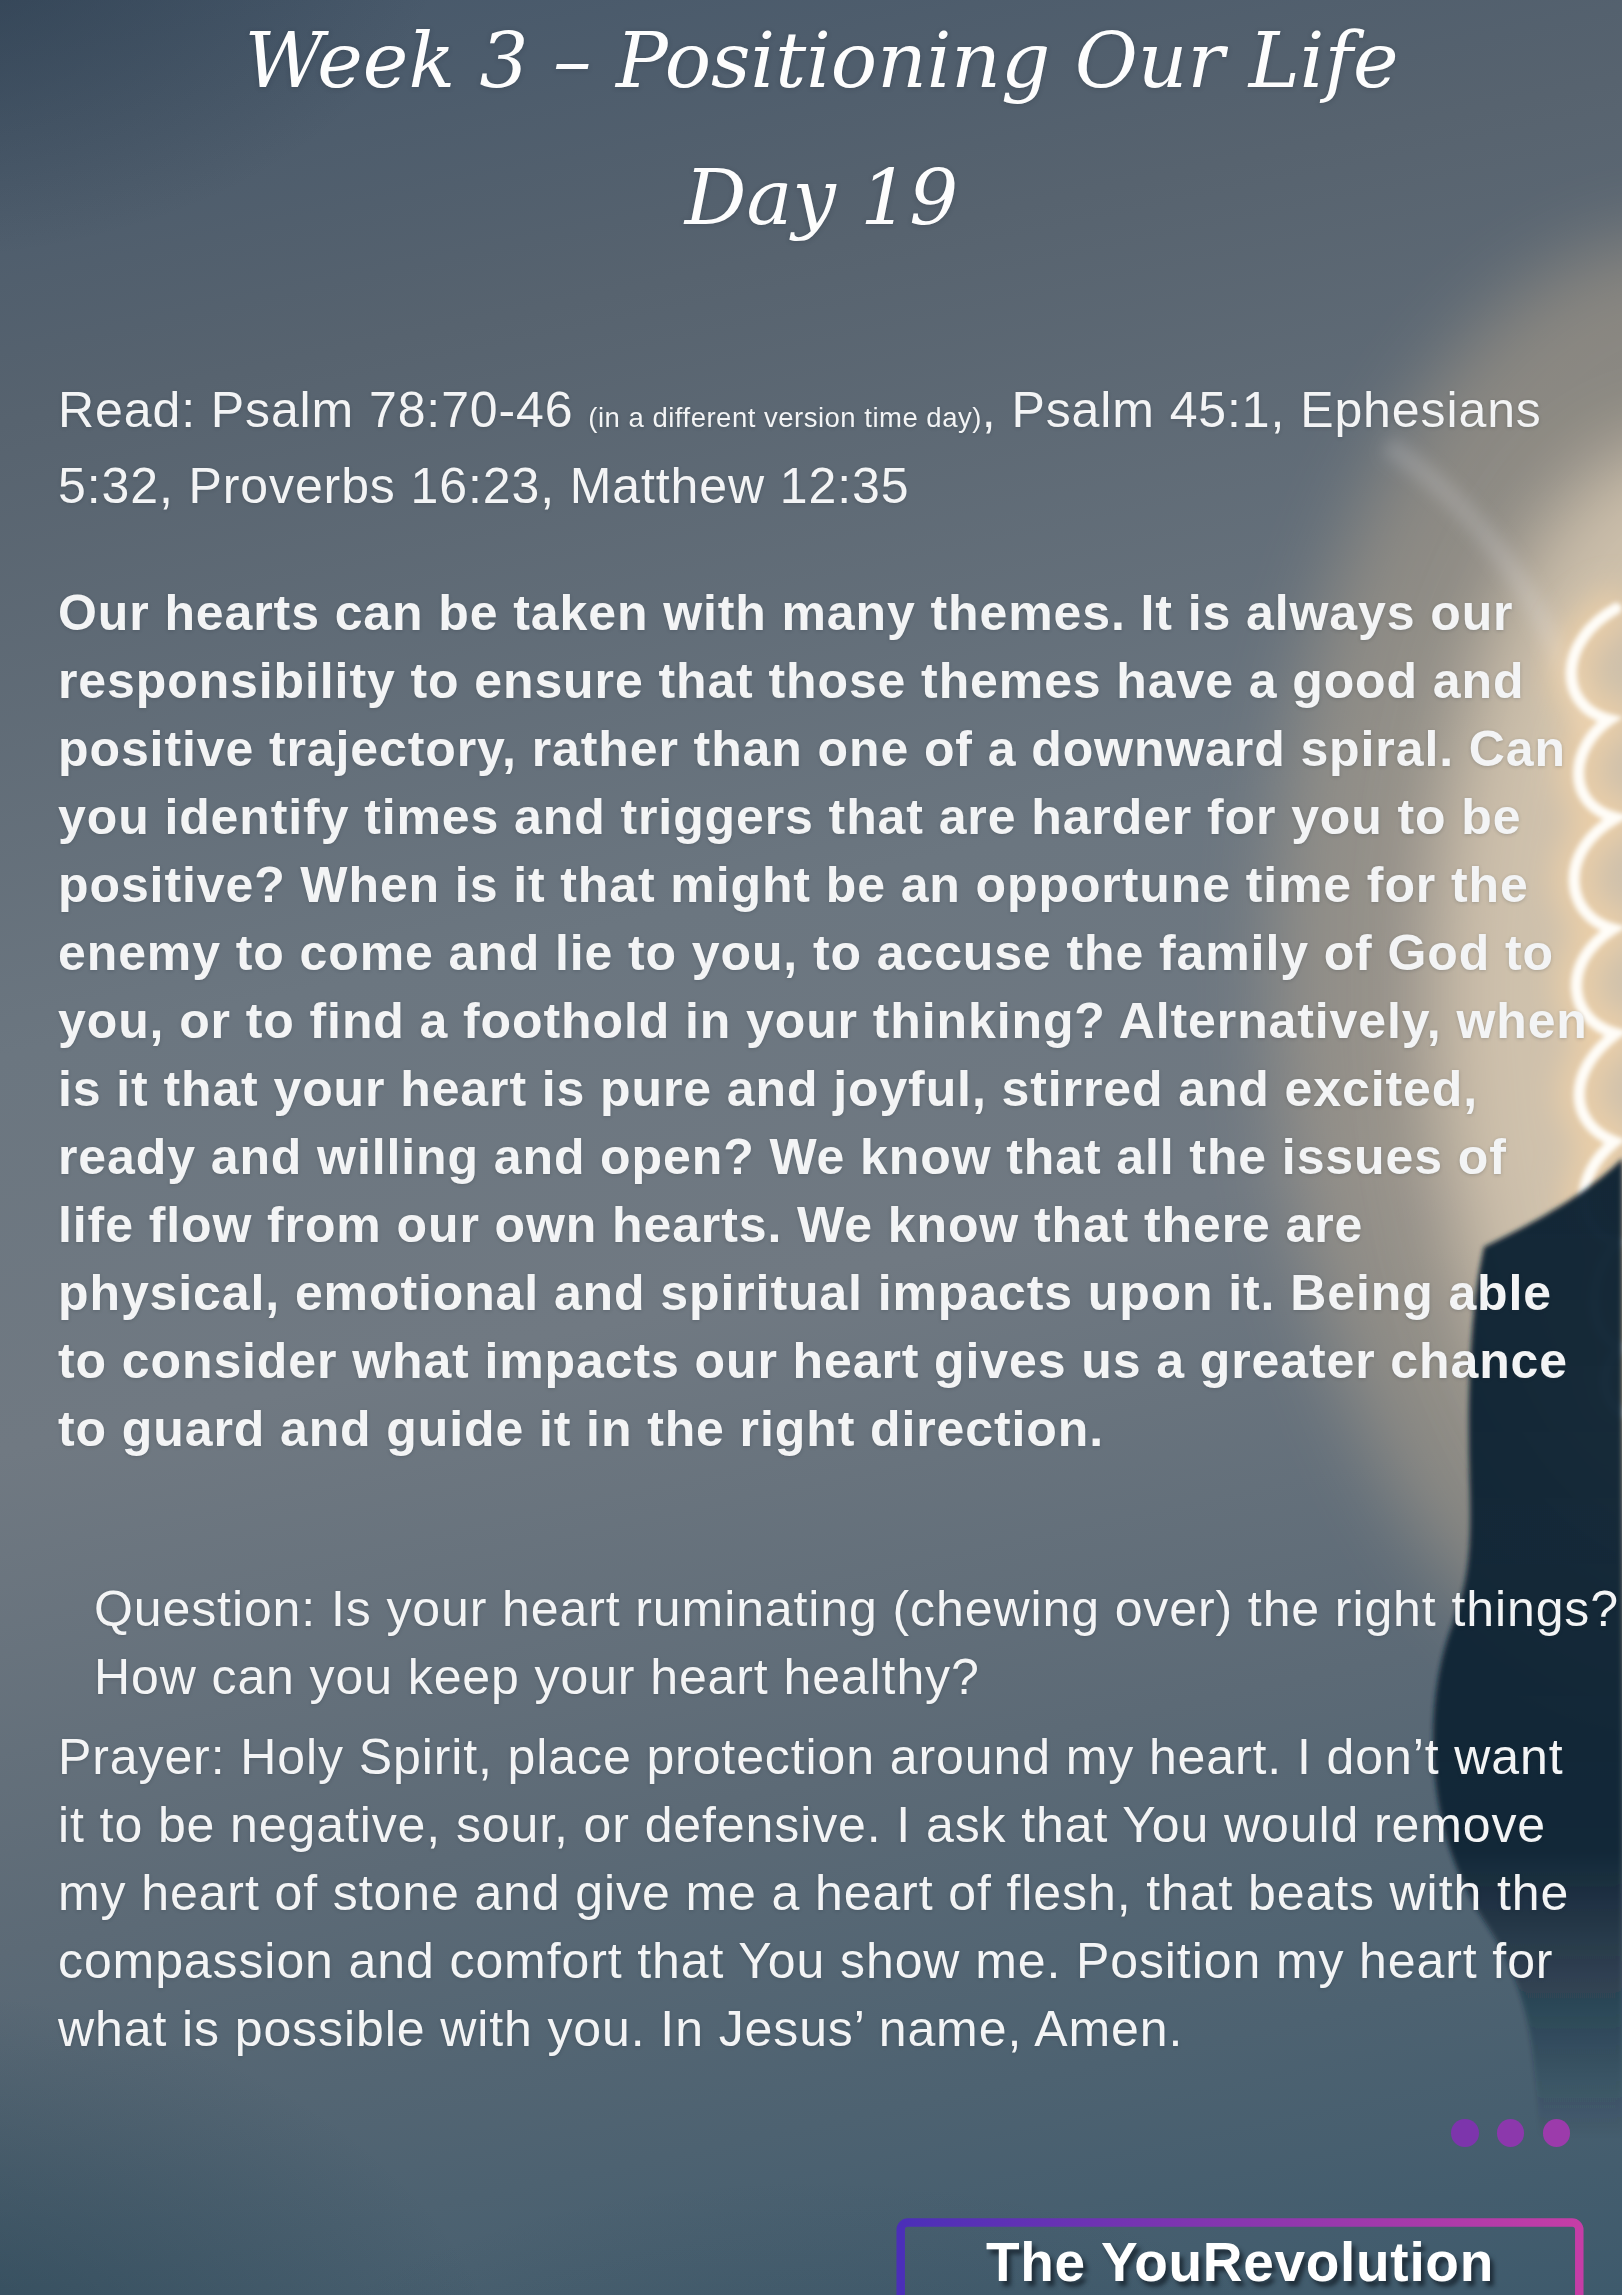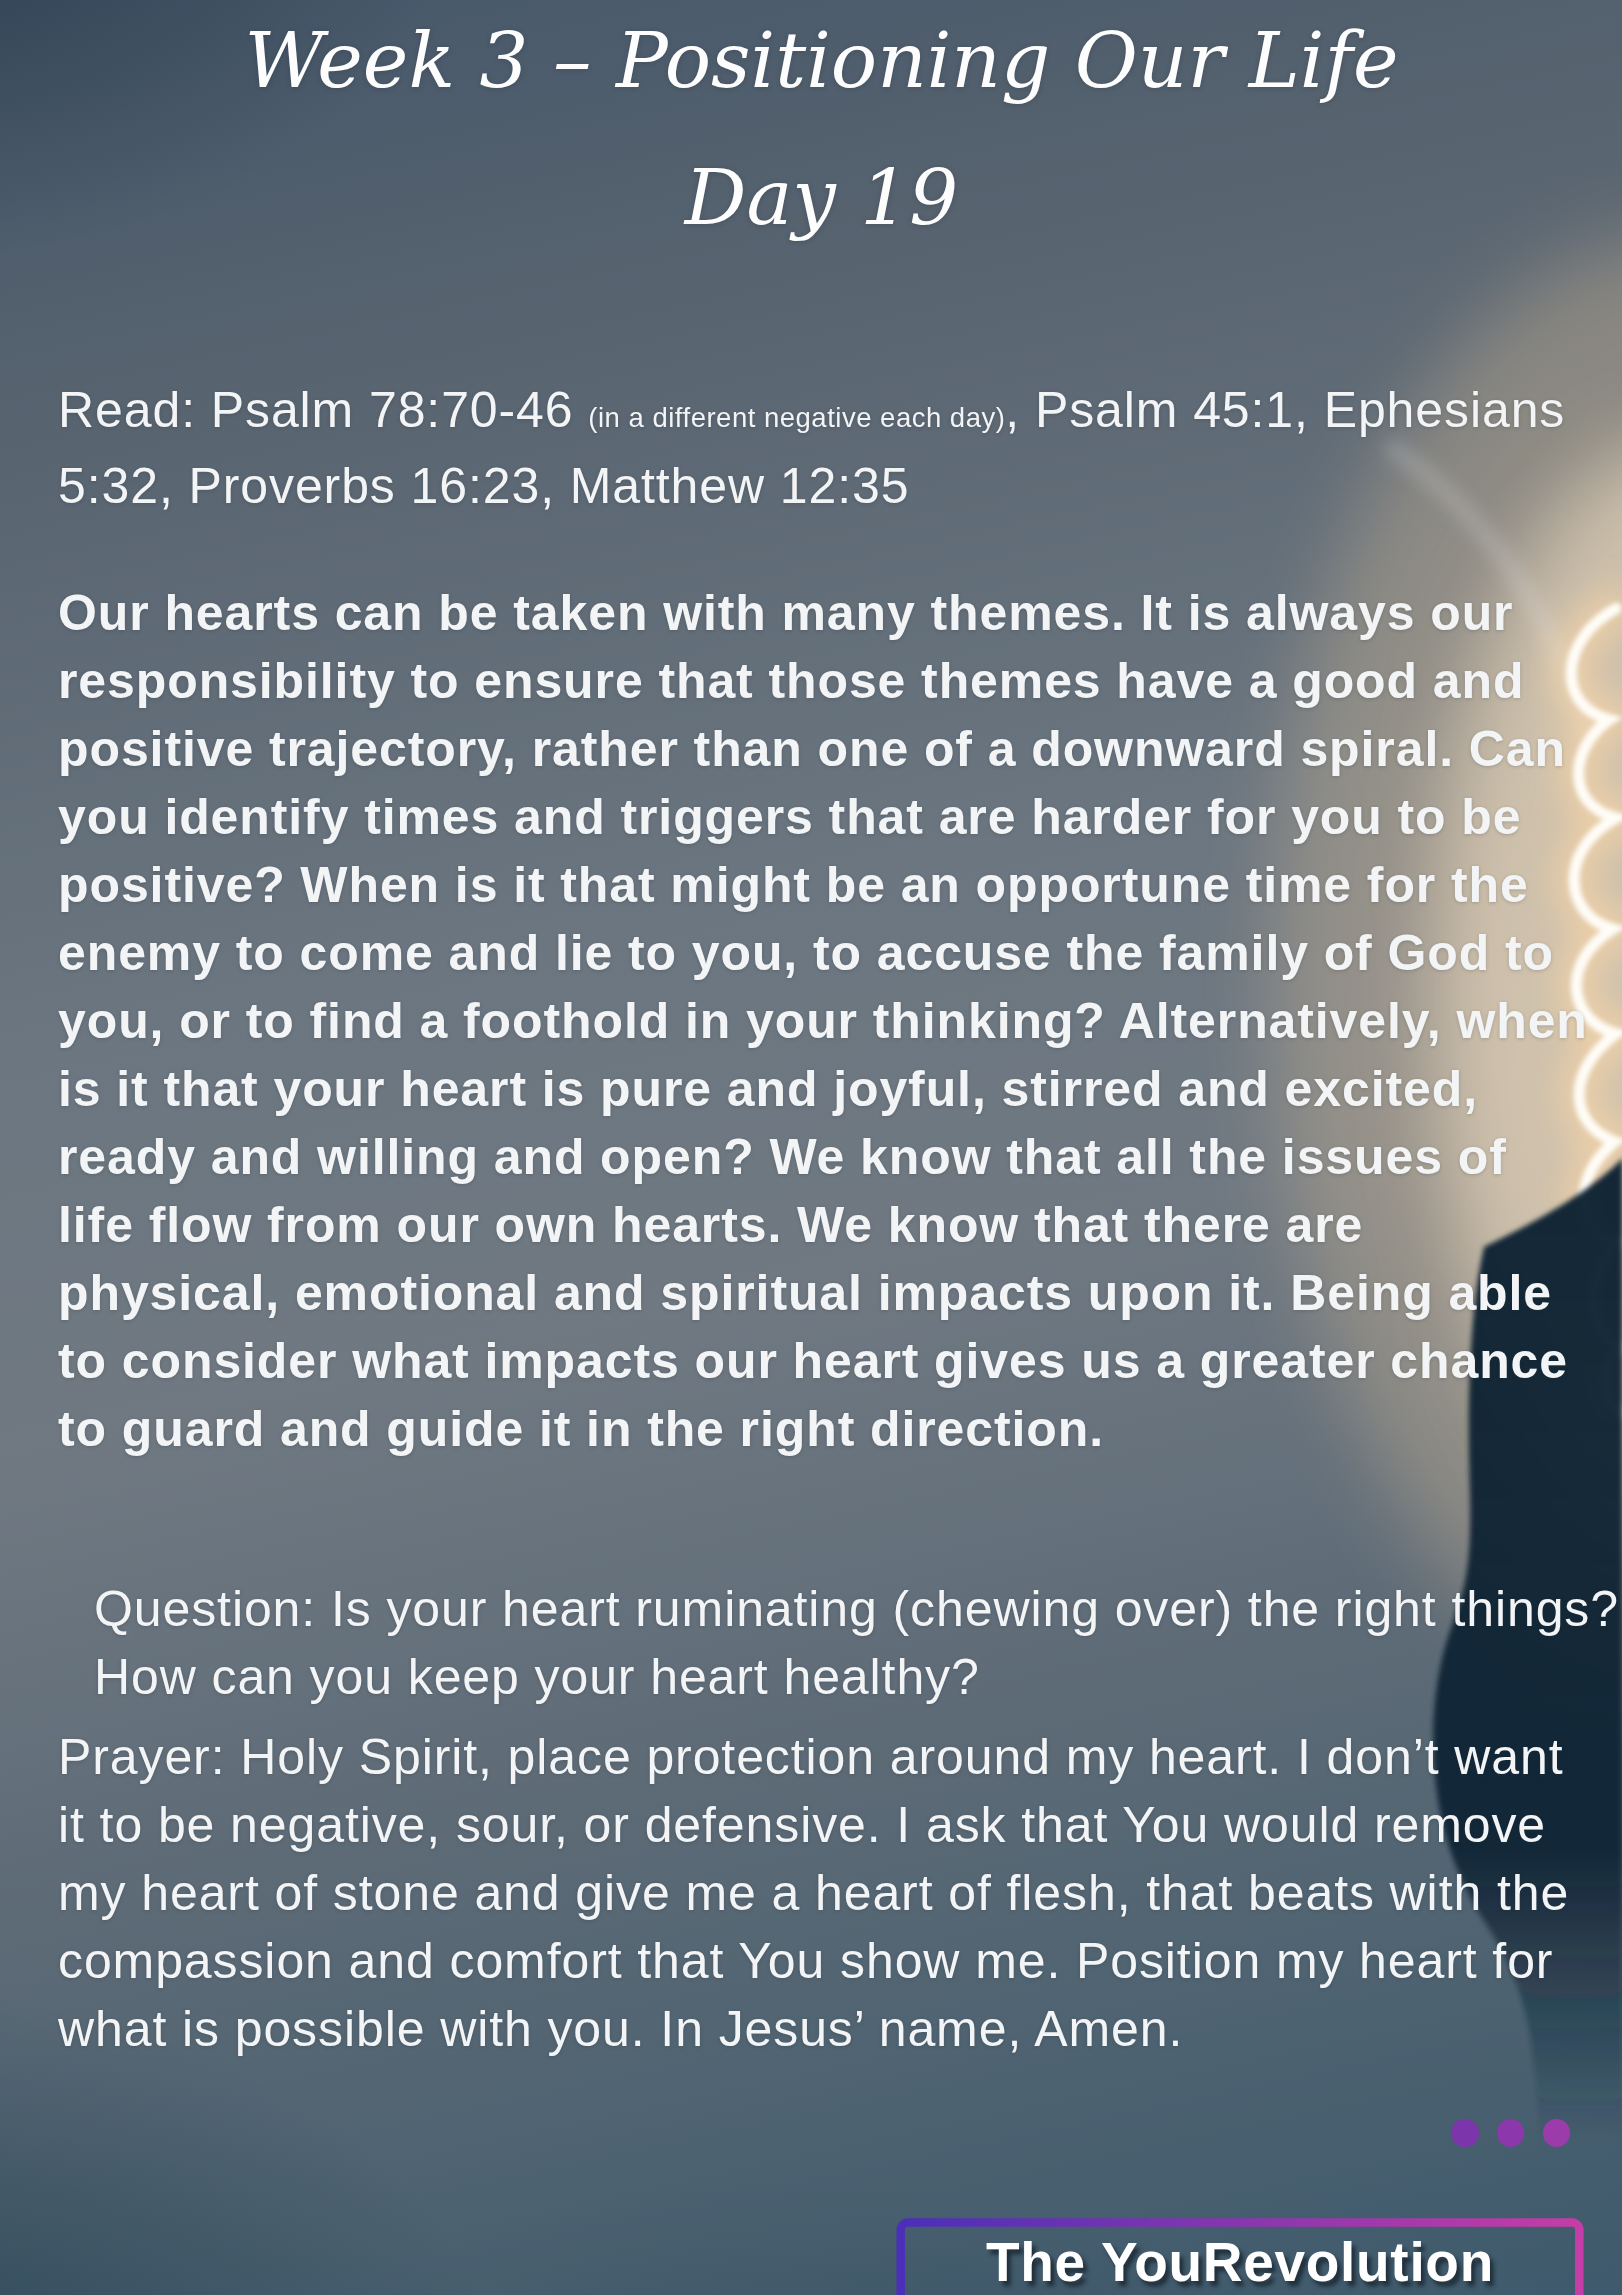--- a/index.html
+++ b/index.html
@@ -87,21 +87,21 @@
              C 2306 2994 2330 3052 2340 3122
              C 2348 3182 2352 3232 2352 3270
              L 2480 3270 Z"></path>
   </svg>
 
   <div class="script title1">Week 3 – Positioning Our Life</div>
   <div class="script title2">Day 19</div>
 
   <p class="txt read"><span class="label">Read:</span>
     <span>Psalm 78:70-46</span>
-    <span class="small-note">(in a different negative each day)</span><span>, Psalm 45:1, Ephesians 5:32, Proverbs 16:23, Matthew 12:35</span></p>
+    <span class="small-note">(in a different version time day)</span><span>, Psalm 45:1, Ephesians 5:32, Proverbs 16:23, Matthew 12:35</span></p>
 
   <p class="txt para">Our hearts can be taken with many themes. It is always our responsibility to ensure that those themes have a good and positive trajectory, rather than one of a downward spiral. Can you identify times and triggers that are harder for you to be positive? When is it that might be an opportune time for the enemy to come and lie to you, to accuse the family of God to you, or to find a foothold in your thinking? Alternatively, when is it that your heart is pure and joyful, stirred and excited, ready and willing and open? We know that all the issues of life flow from our own hearts. We know that there are physical, emotional and spiritual impacts upon it. Being able to consider what impacts our heart gives us a greater chance to guard and guide it in the right direction.</p>
 
   <p class="txt question"><span class="label">Question:</span>
     <span>Is your heart ruminating (chewing over) the right things? How can you keep your heart healthy?</span></p>
 
   <p class="txt prayer"><span class="label">Prayer:</span>
     <span>Holy Spirit, place protection around my heart. I don’t want it to be negative, sour, or defensive. I ask that You would remove my heart of stone and give me a heart of flesh, that beats with the compassion and comfort that You show me. Position my heart for what is possible with you. In Jesus’ name, Amen.</span></p>
 
   <div class="dots">

